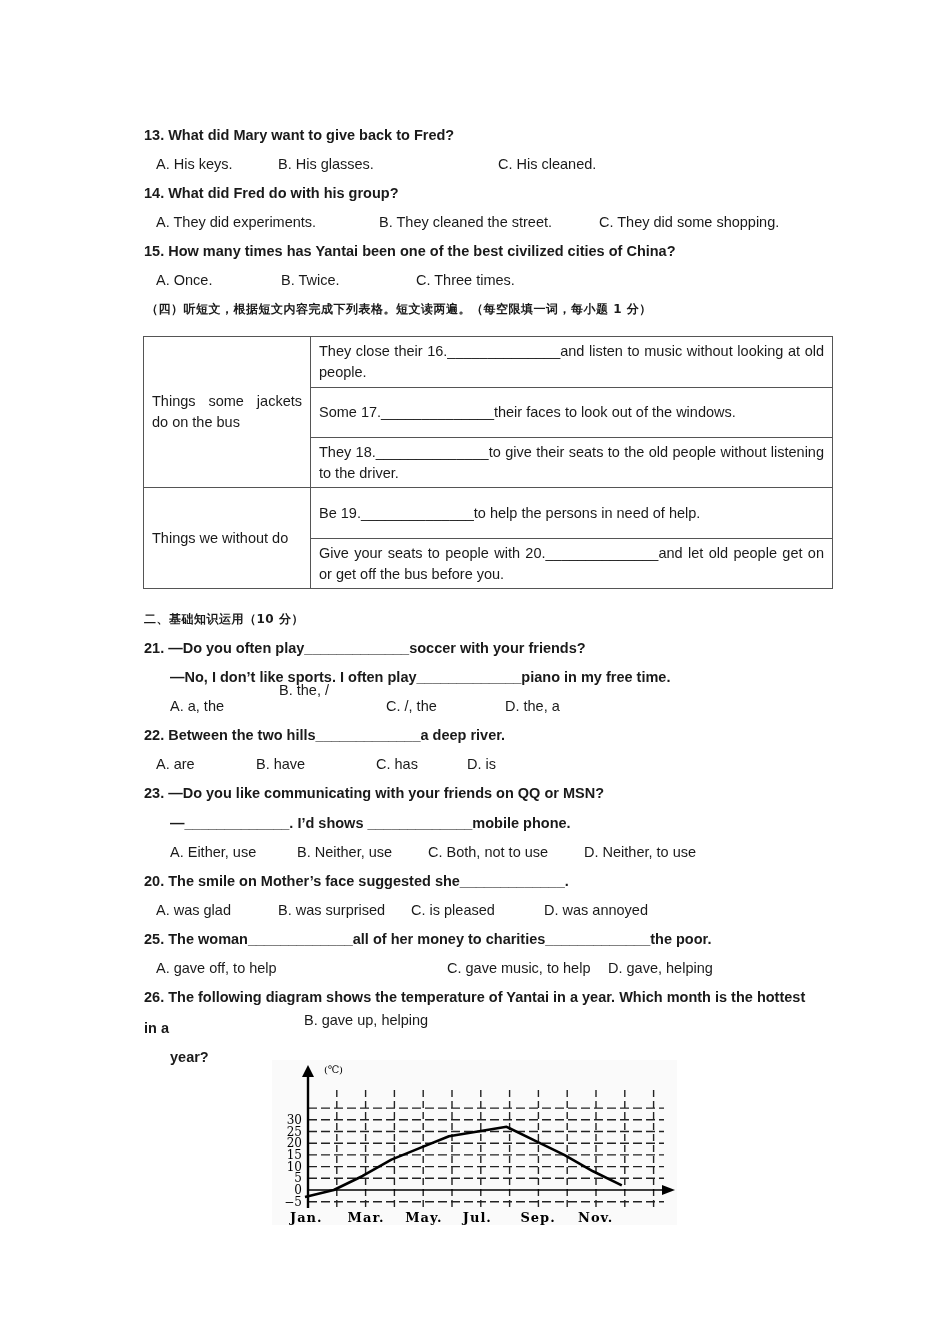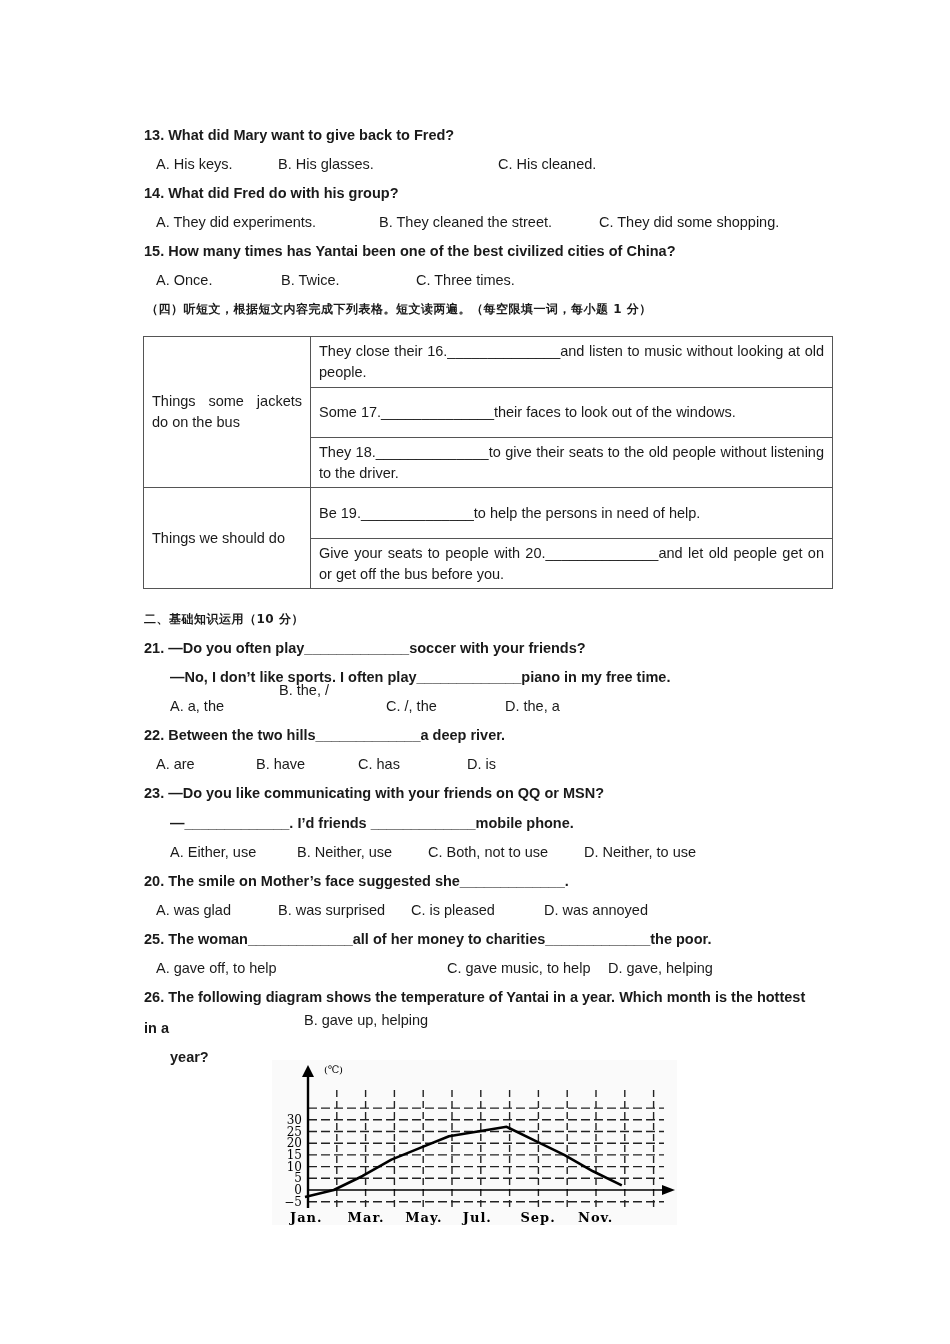--- a/index.html
+++ b/index.html
@@ -48,46 +48,46 @@
     <td class="head" rowspan="3">Things some jackets do on the bus</td>
     <td class="cell">They close their 16.______________and listen to music without looking at old people.</td>
   </tr>
   <tr style="height:50px">
     <td class="cell">Some 17.______________their faces to look out of the windows.</td>
   </tr>
   <tr style="height:50px">
     <td class="cell">They 18.______________to give their seats to the old people without listening to the driver.</td>
   </tr>
   <tr style="height:51px">
-    <td class="head" rowspan="2">Things we should do</td>
+    <td class="head" rowspan="2">Things we without do</td>
     <td class="cell">Be 19.______________to help the persons in need of help.</td>
   </tr>
   <tr style="height:50px">
     <td class="cell">Give your seats to people with 20.______________and let old people get on or get off the bus before you.</td>
   </tr>
 </tbody>
   </table>
 
 <div class="line cn" style="top:609px">二、基础知识运用（10 分）</div>
 
 <div class="line" style="top:638px">21. —Do you often play_____________soccer with your friends?</div>
 <div class="line" style="top:667px;left:170px">—No, I don’t like sports. I often play_____________piano in my free time.</div>
 <div class="opt" style="left:170px;top:696px">A. a, the</div>
 <div class="opt" style="left:279px;top:680px">B. the, /</div>
 <div class="opt" style="left:386px;top:696px">C. /, the</div>
 <div class="opt" style="left:505px;top:696px">D. the, a</div>
 
 <div class="line" style="top:725px">22. Between the two hills_____________a deep river.</div>
 <div class="opt" style="left:156px;top:754px">A. are</div>
 <div class="opt" style="left:256px;top:754px">B. have</div>
-<div class="opt" style="left:358px;top:754px">C. has</div>
+<div class="opt" style="left:376px;top:754px">C. has</div>
 <div class="opt" style="left:467px;top:754px">D. is</div>
 
 <div class="line" style="top:783px">23. —Do you like communicating with your friends on QQ or MSN?</div>
-<div class="line" style="top:813px;left:170px">—_____________. I’d friends _____________mobile phone.</div>
+<div class="line" style="top:813px;left:170px">—_____________. I’d shows _____________mobile phone.</div>
 <div class="opt" style="left:170px;top:842px">A. Either, use</div>
 <div class="opt" style="left:297px;top:842px">B. Neither, use</div>
 <div class="opt" style="left:428px;top:842px">C. Both, not to use</div>
 <div class="opt" style="left:584px;top:842px">D. Neither, to use</div>
 
 <div class="line" style="top:871px">20. The smile on Mother’s face suggested she_____________.</div>
 <div class="opt" style="left:156px;top:900px">A. was glad</div>
 <div class="opt" style="left:278px;top:900px">B. was surprised</div>
 <div class="opt" style="left:411px;top:900px">C. is pleased</div>
 <div class="opt" style="left:544px;top:900px">D. was annoyed</div>

